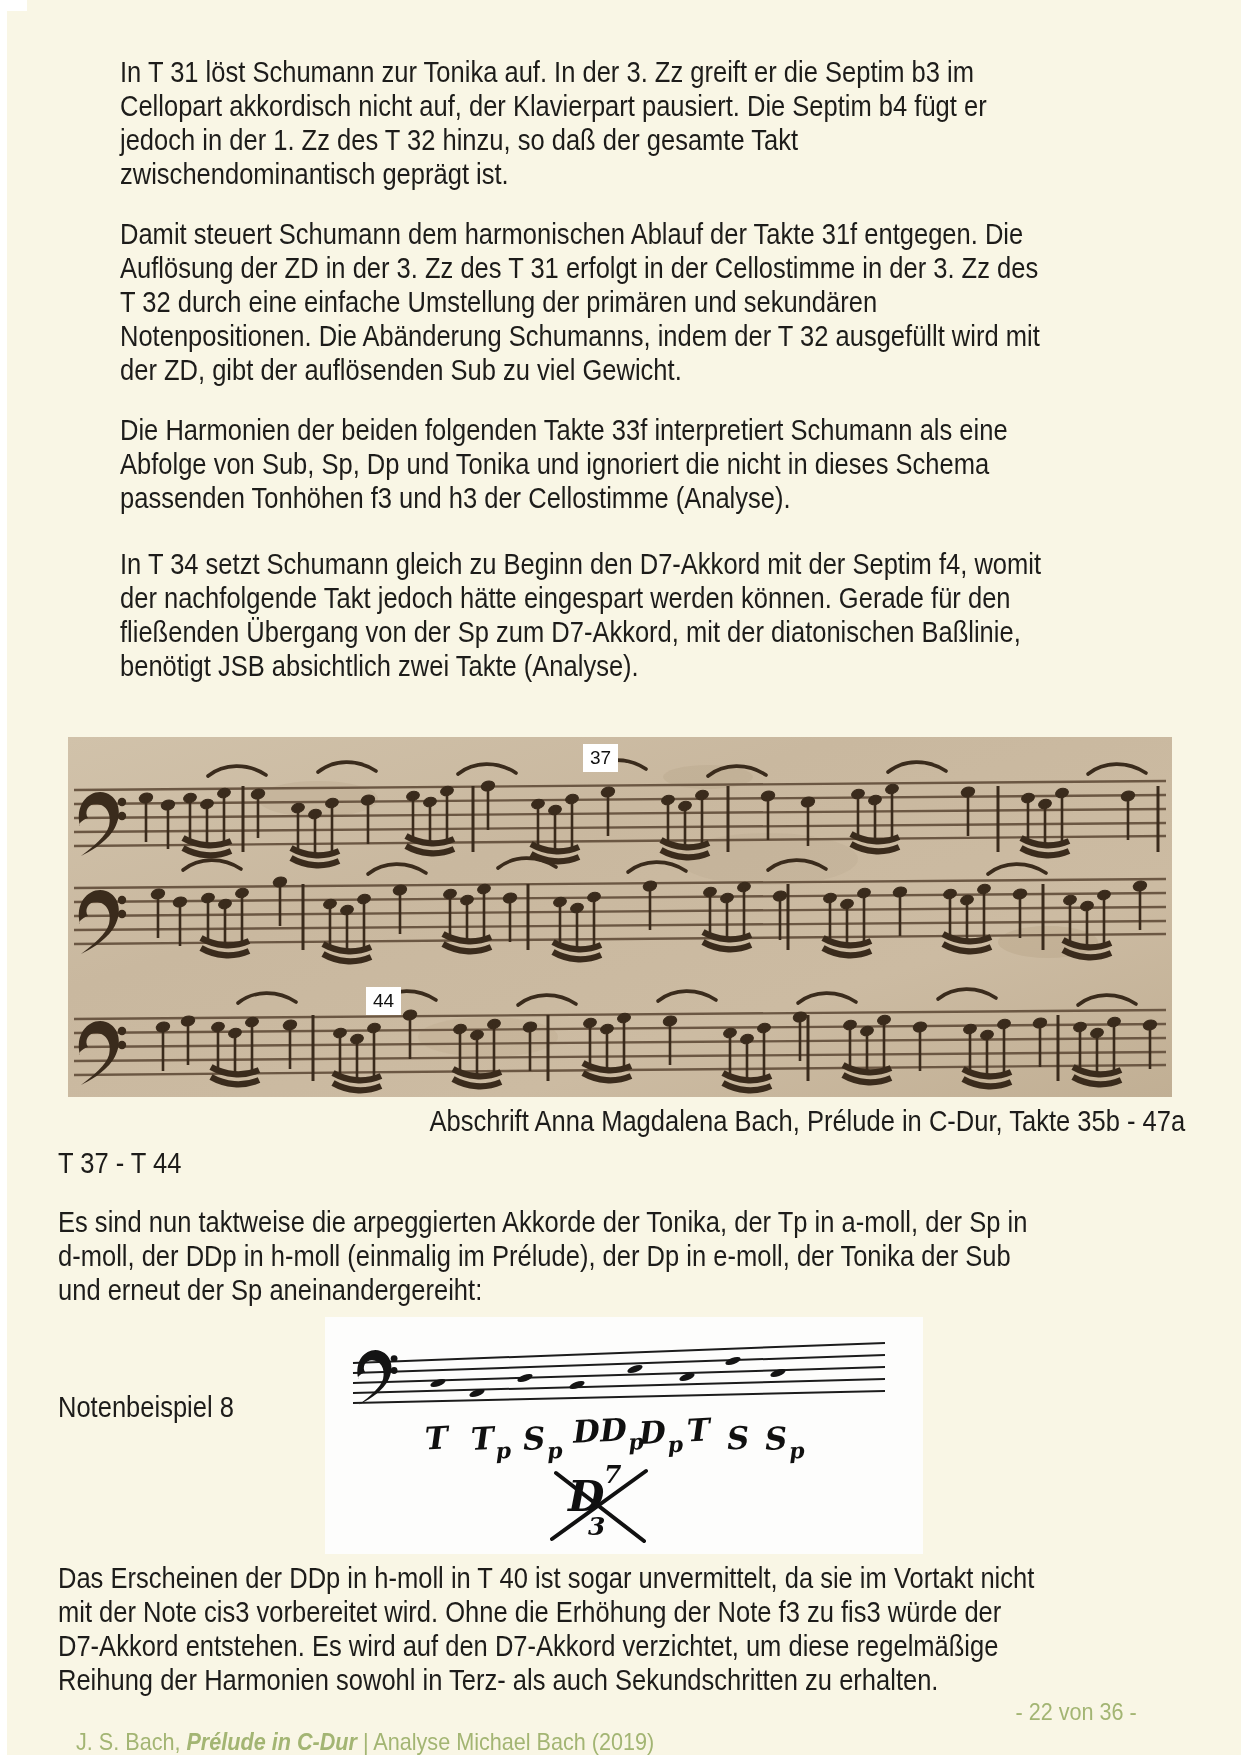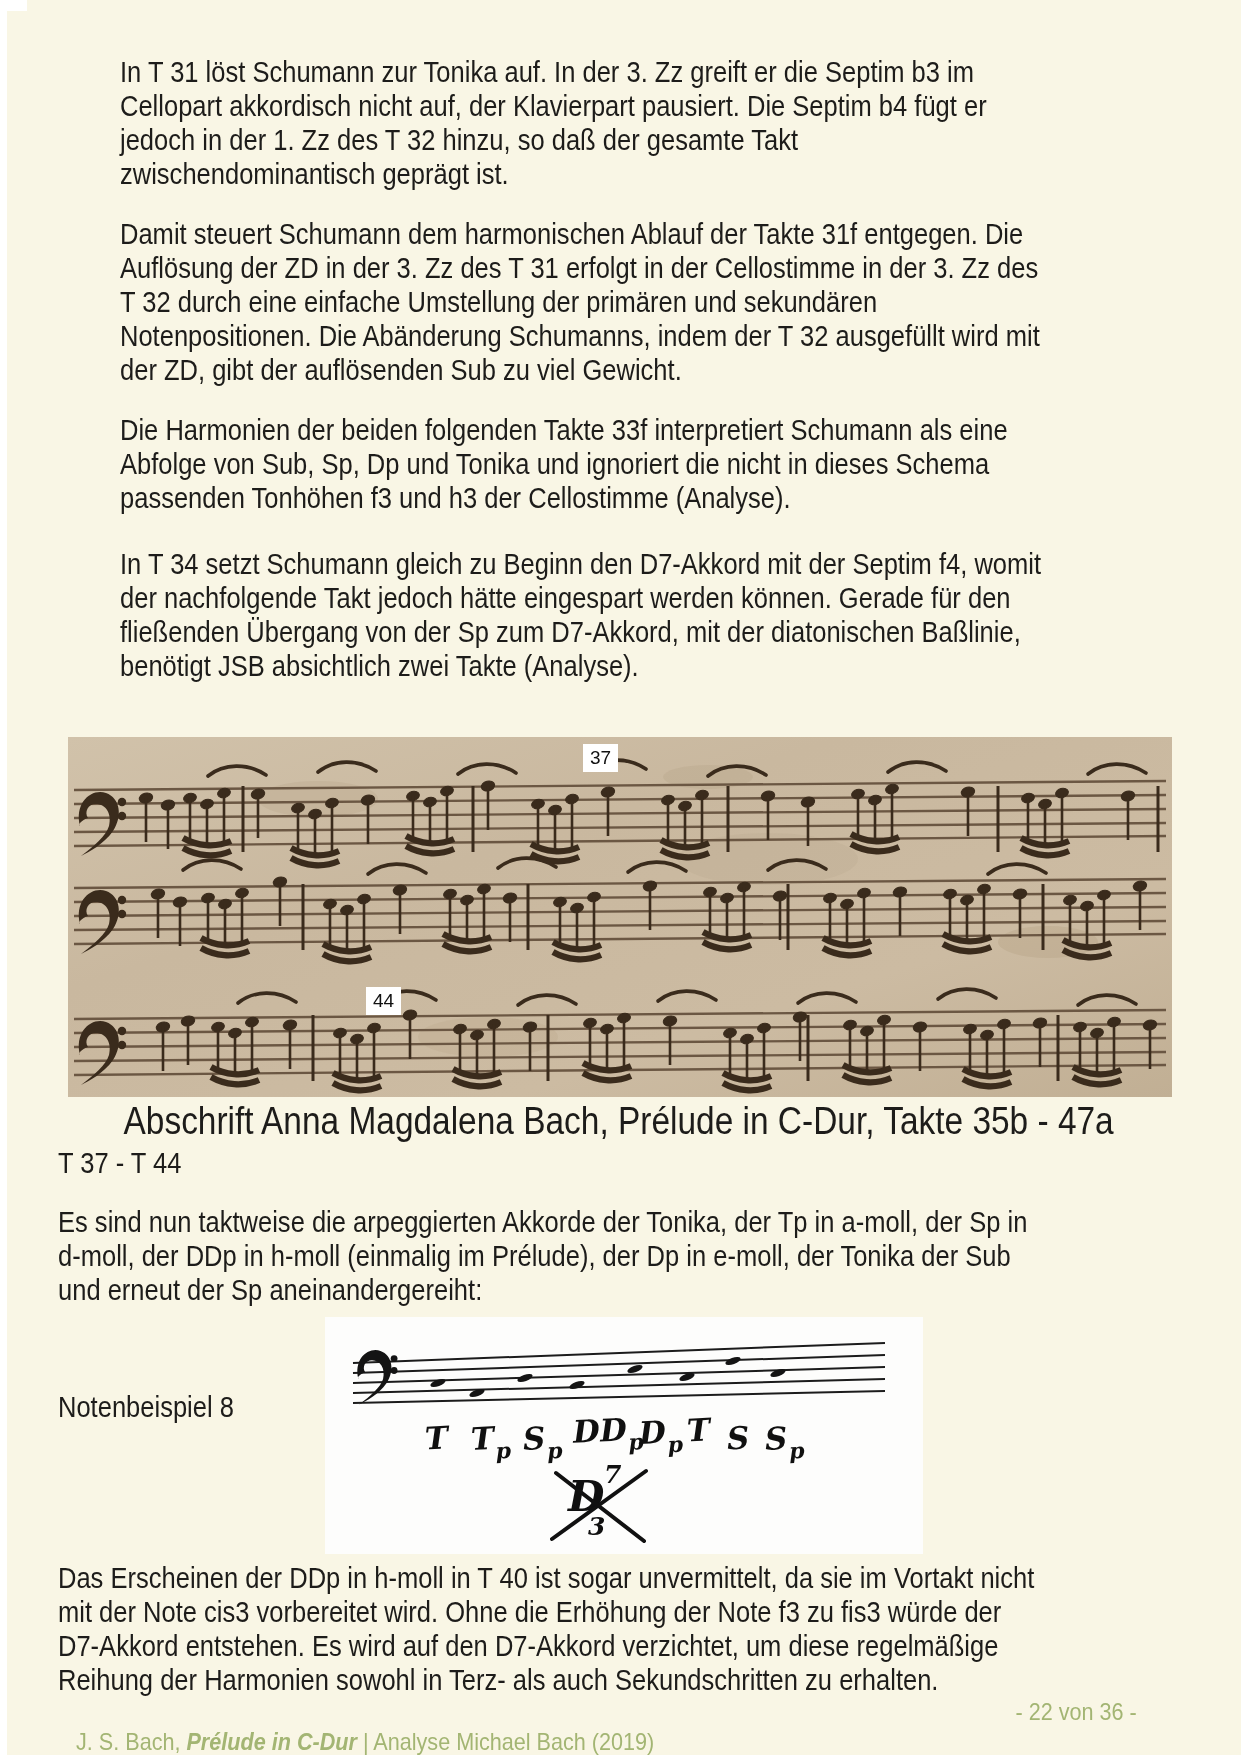--- a/index.html
+++ b/index.html
@@ -54,21 +54,21 @@
     background:#ffffff;color:#111;
     font-size:19px;line-height:25px;
     padding:1px 7px 2px 7px;
     font-family:"Liberation Sans",sans-serif;
   }
   .bn-37{left:515px;top:7px;}
   .bn-44{left:250px;top:250px;margin-left:48px;}
 
   .caption{
     position:absolute;left:0;top:1104px;width:1237px;
-    text-align:center;font-size:38px;line-height:34px;
+    text-align:right;font-size:29px;line-height:34px;
   }
   .caption > span{display:inline-block;transform:scaleX(0.88);transform-origin:50% 0;white-space:pre;}
 
   
   .notenbox{
     position:absolute;left:325px;top:1317px;width:598px;height:237px;
     background:#fdfdfc;
   }
   .chord-row{position:absolute;left:0;top:0;width:598px;height:237px;}
   .chord{

